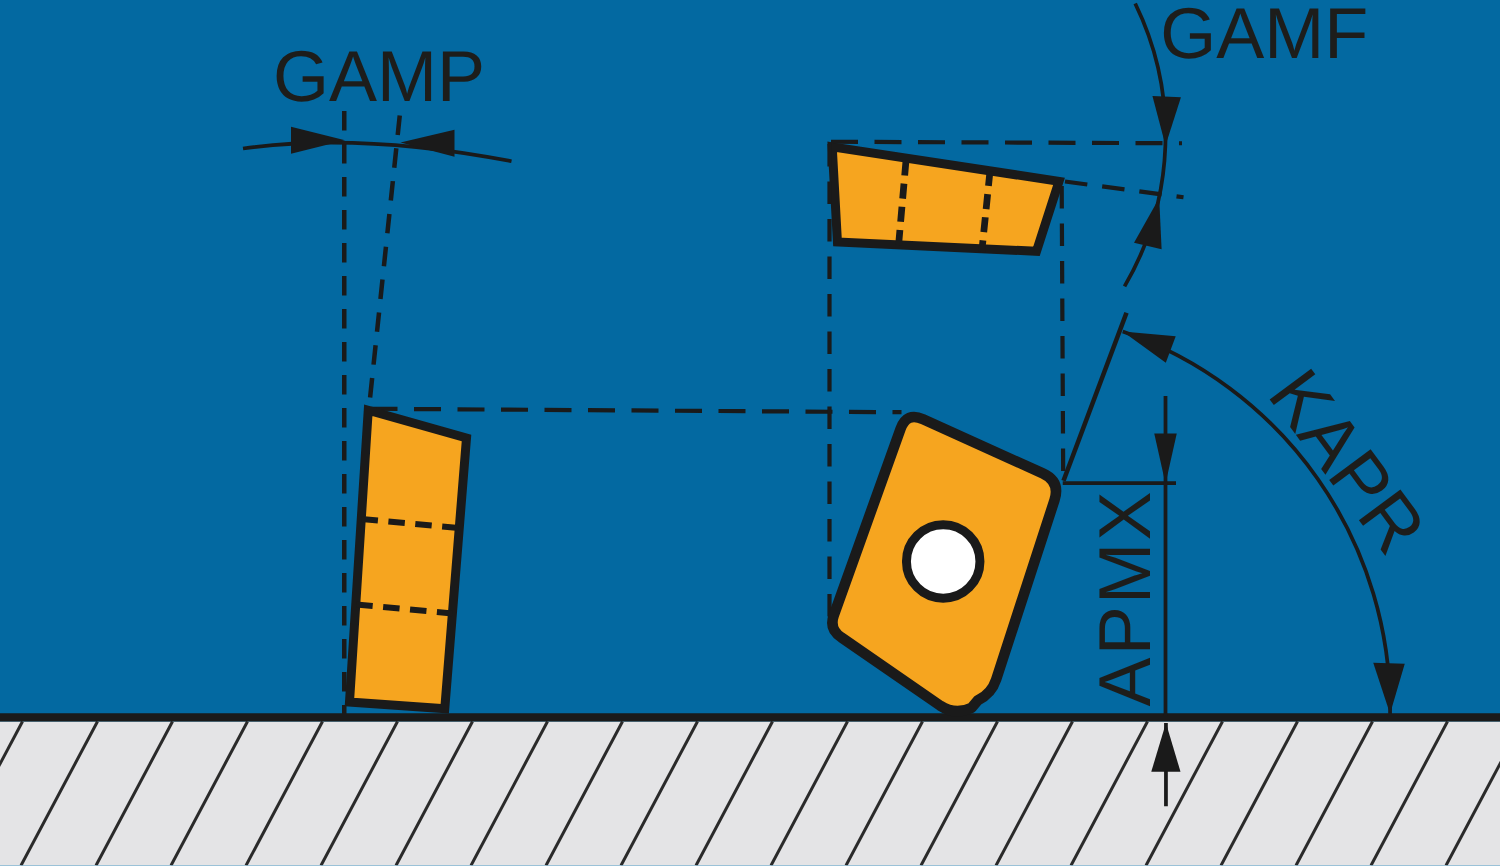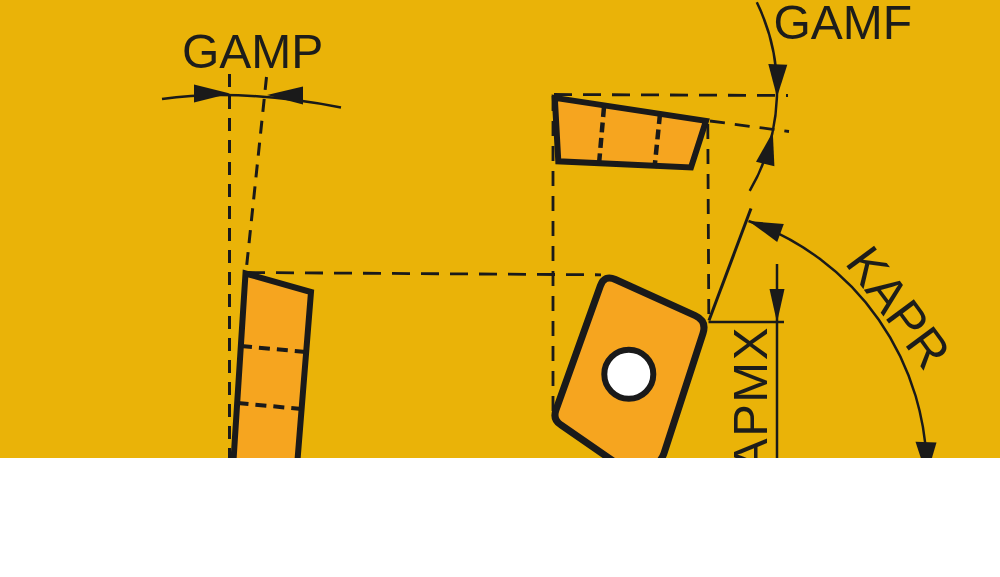--- a/index.html
+++ b/index.html
@@ -1,16 +1,16 @@
 <!DOCTYPE html>
 <html><head>
 <meta charset="utf-8">
 <style>
 html,body{margin:0;padding:0;background:#fff;}
-#canvas{position:relative;width:1000px;height:458px;background:#eab308;overflow:hidden;}
+#canvas{position:relative;width:1000px;height:577px;background:#0369a1;overflow:hidden;}
 text{font-family:"Liberation Sans",sans-serif;fill:#1d1d1b;}
 </style>
 </head>
 <body>
 <div id="canvas">
 <svg width="1000" height="577" viewBox="0 0 1000 577">
 
 <g>
 <rect x="0" y="481" width="1000" height="96" fill="#E4E4E6"></rect>
 <line x1="15" y1="481" x2="-36" y2="577" stroke="#2a2a2a" stroke-width="2"></line>

